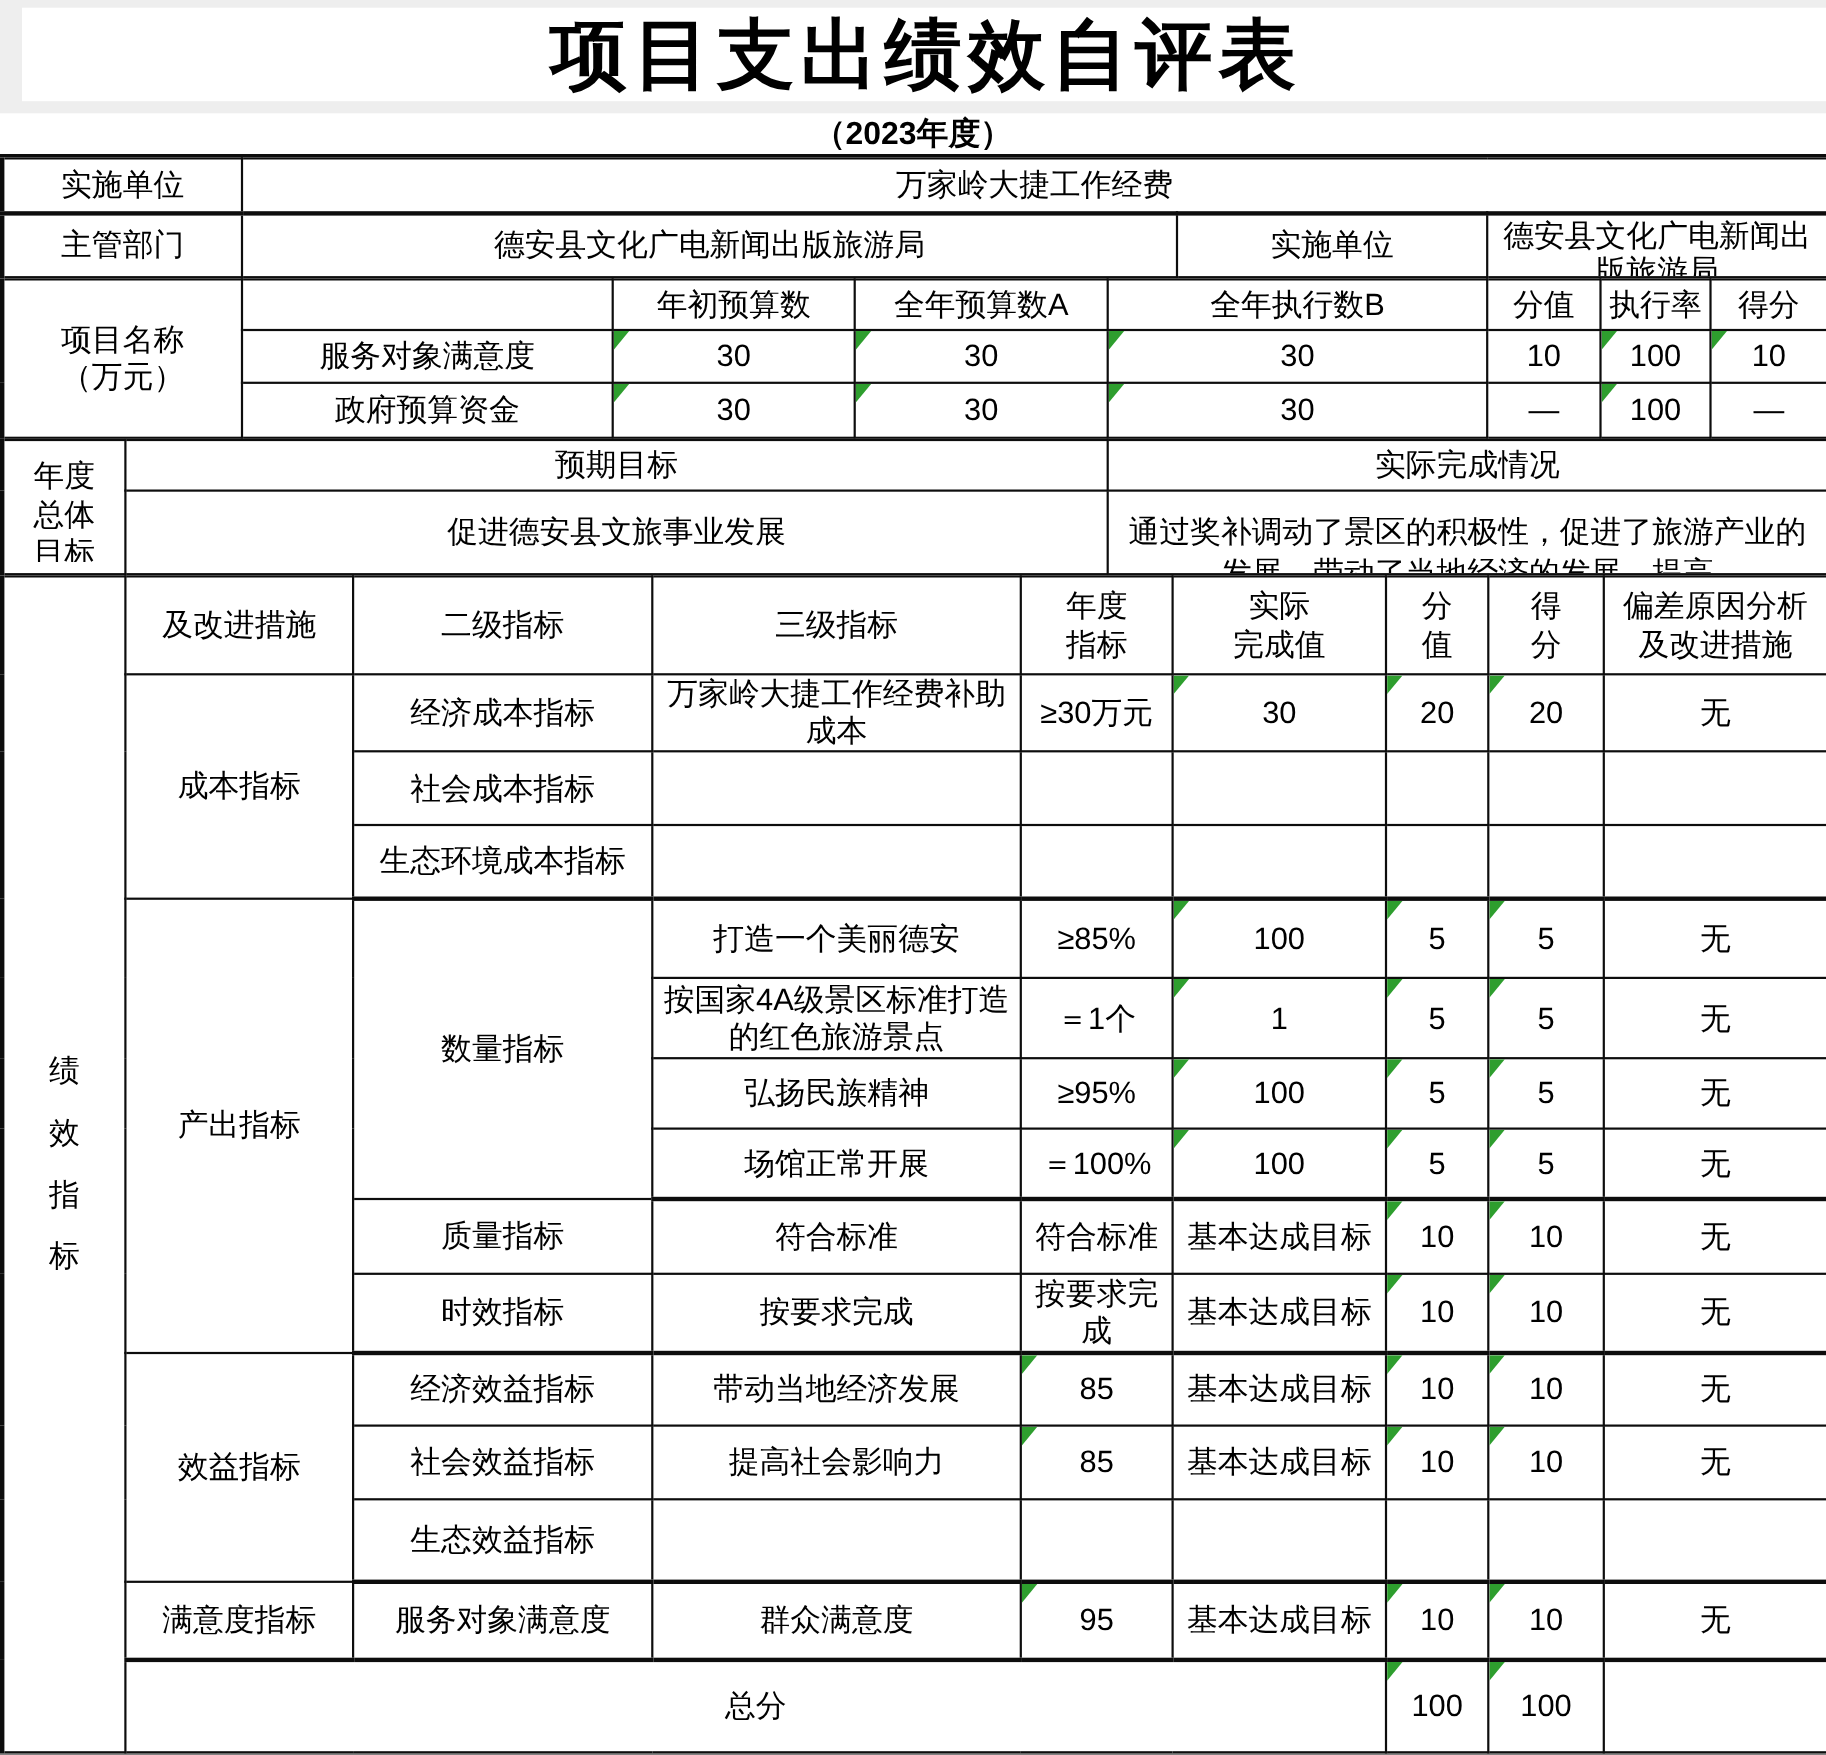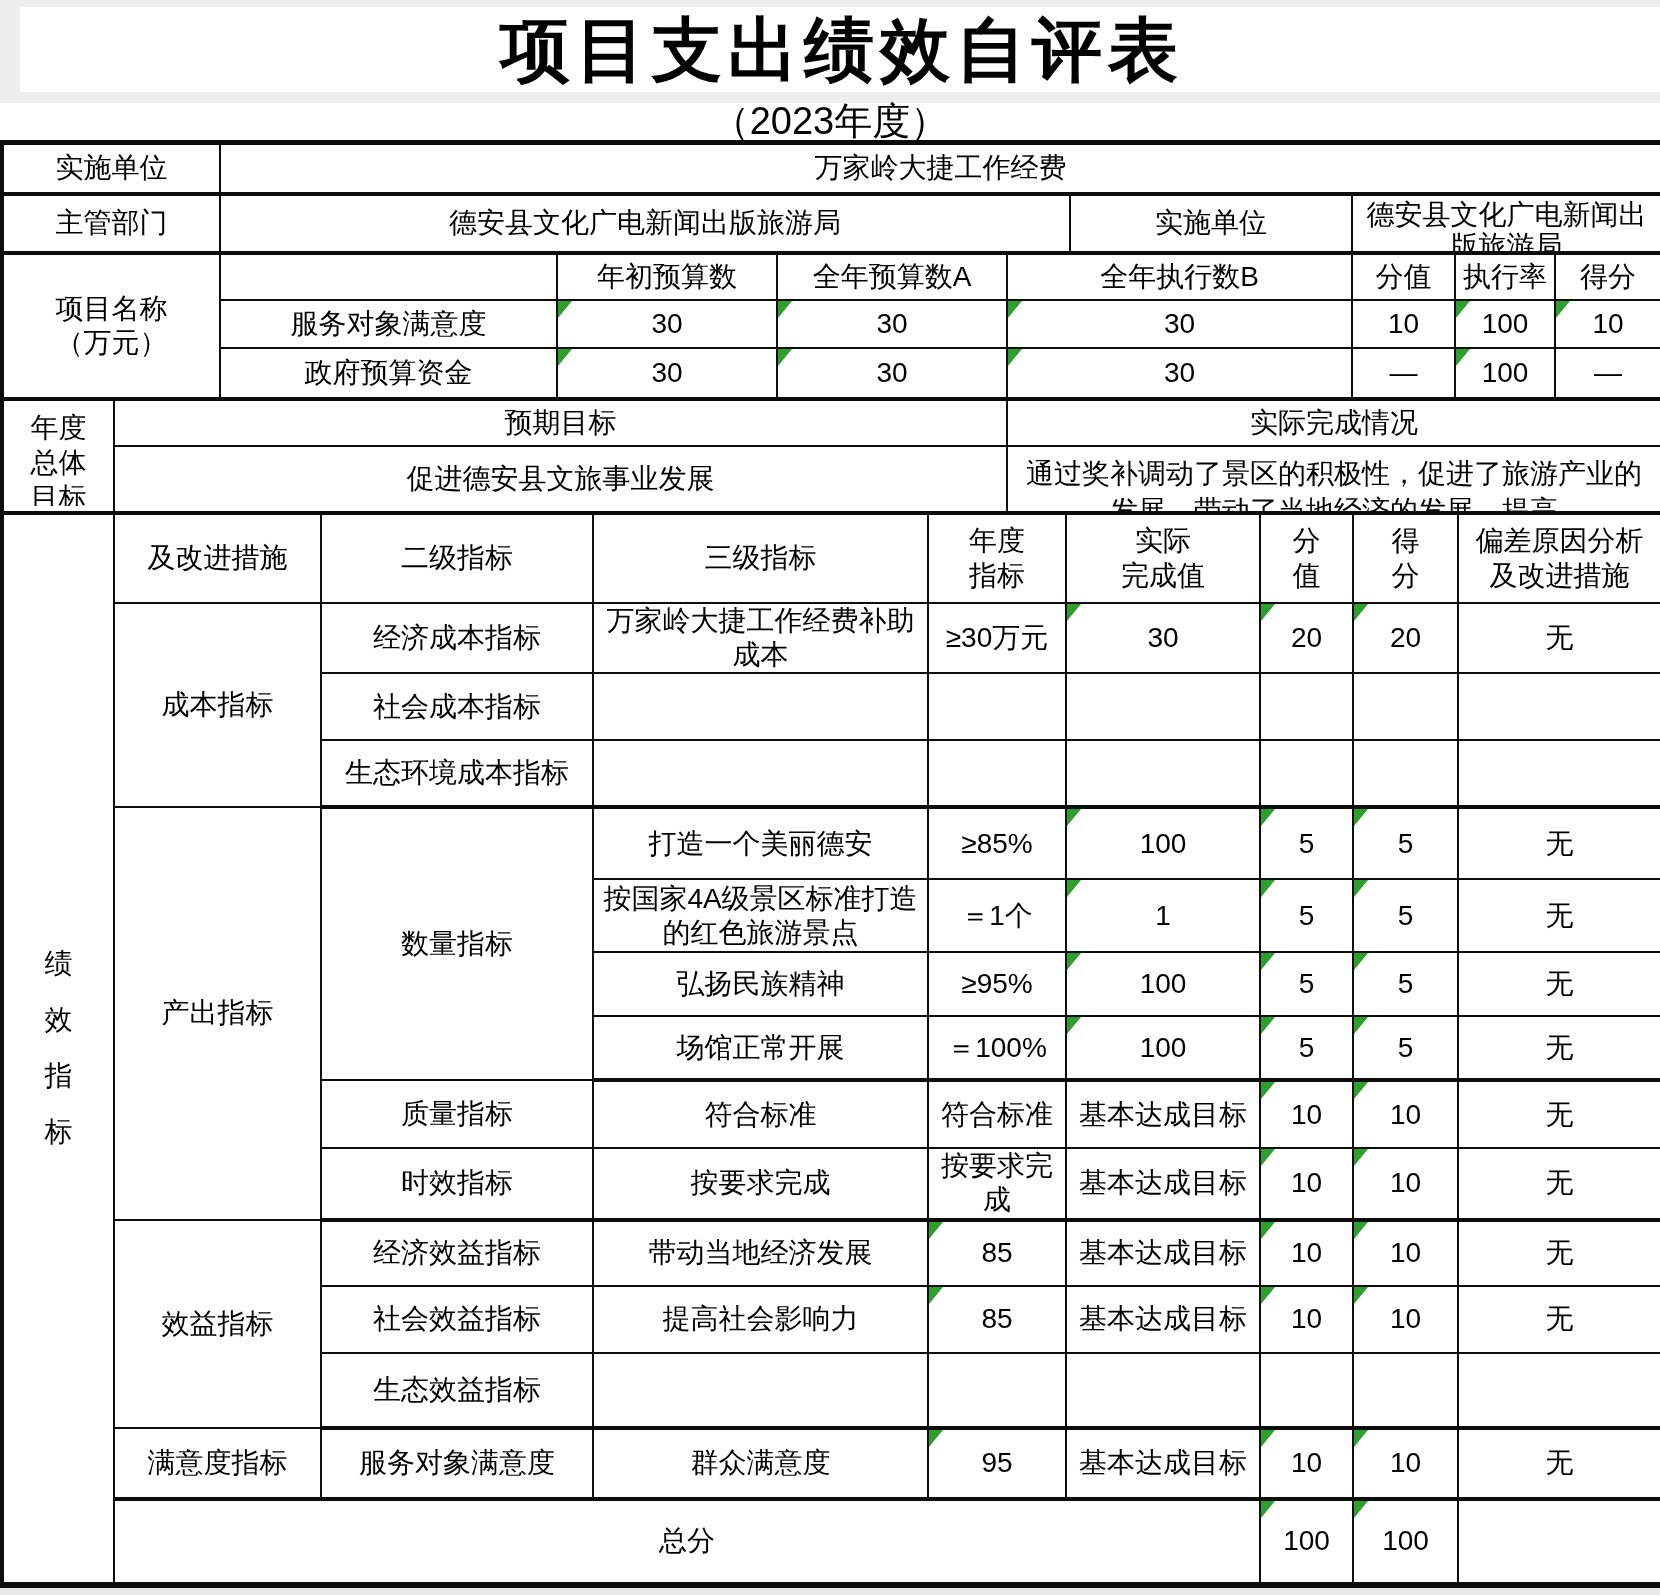--- a/index.html
+++ b/index.html
@@ -9,39 +9,39 @@
   }
   .page{position:relative;width:1660px;height:1595px;background:#e9e9e9;}
   
   .masthead{position:relative;width:1660px;height:140px;background:#eeeeee;}
   .title-box{position:absolute;left:8px;top:7px;width:1644px;height:85px;background:#ffffff;
     display:flex;align-items:center;justify-content:center;margin-left:12px;}
   .title{font-size:70px;font-weight:900;letter-spacing:6px;line-height:1;
     font-family:"DejaVu Sans","Liberation Sans",sans-serif;}
   .subtitle-box{position:absolute;left:0;top:103px;width:1660px;height:37px;background:#ffffff;
     display:flex;align-items:center;justify-content:center;}
-  .subtitle{font-size:38px;font-weight:400;}
+  .subtitle{font-size:29px;font-weight:700;}
   
   .sheet{position:absolute;left:0;top:140px;width:1660px;background:#ffffff;
     border-top:3px solid #0d0d0d;border-bottom:4px solid #0d0d0d;}
   table.t{border-collapse:collapse;table-layout:fixed;width:1660px;background:#fff;}
   table.t td{border:2px solid #0d0d0d;padding:0 6px;text-align:center;vertical-align:middle;
     font-size:28px;line-height:1.22;overflow:hidden;}
   table.t{border-left:4px solid #0d0d0d;border-right:4px solid #0d0d0d;}
   tr.hb > td{border-bottom-width:4px;}
   td.left{text-align:left;}
   td.pre{white-space:pre-line;}
   td.rel,td{position:relative;}
   td.nopadd{padding:0 2px;}
   
   .tri{position:absolute;top:0;left:0;width:0;height:0;
     border-top:17px solid #2e9e2e;border-right:14px solid transparent;}
   .goal-label{display:block;height:96px;overflow:hidden;white-space:pre-line;line-height:35px;padding-top:4px;}
   .clip2{display:block;height:52px;overflow:hidden;line-height:31px;padding-top:3px;}
-  .clipgoal{display:block;height:56px;overflow:hidden;line-height:37px;padding-top:8px;}
+  .clipgoal{display:block;height:56px;overflow:hidden;line-height:37px;padding-top:18px;}
   .side-label{white-space:pre-line;line-height:2.0;font-size:28px;}
 </style>
 </head>
 <body>
 
 <div class="page">
 
   <div class="masthead">
     <div class="title-box">
       <div class="title">项目支出绩效自评表</div>

